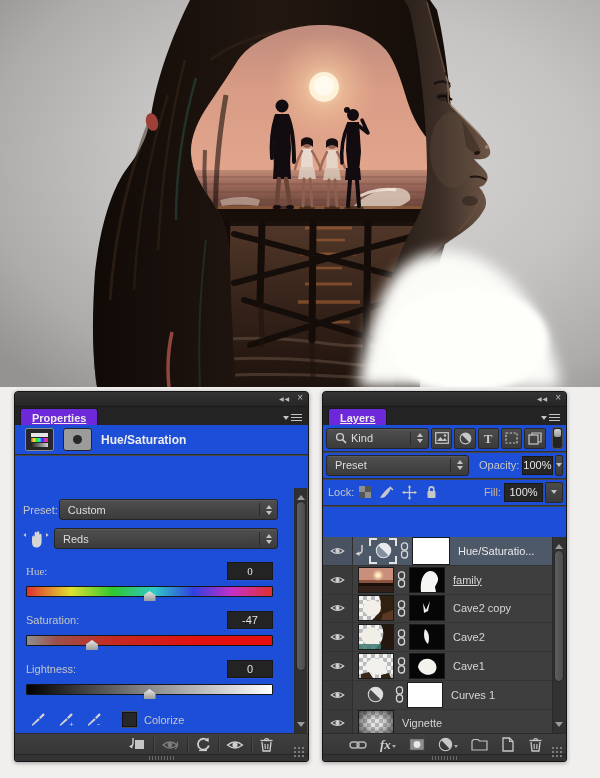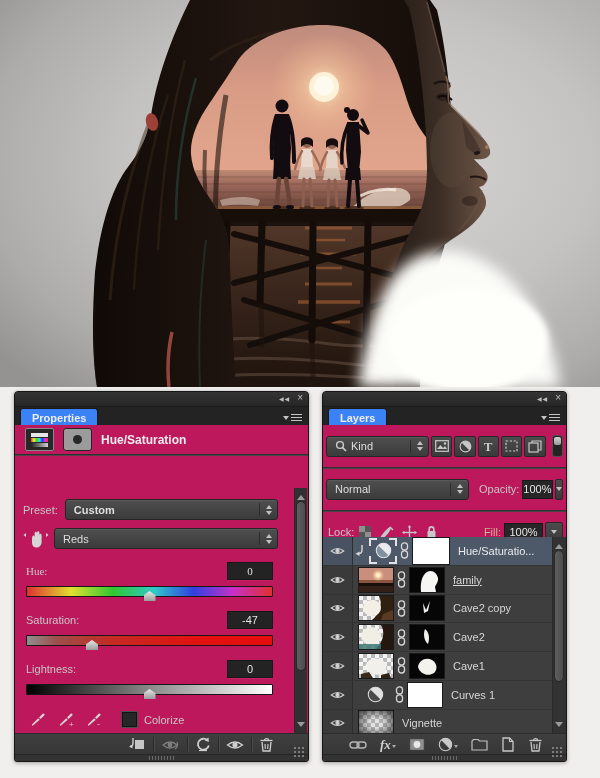--- a/index.html
+++ b/index.html
@@ -16,27 +16,27 @@
   .panel-props{left:14px;width:293px;}
   .panel-layers{left:322px;width:243px;}
 
   .titlebar{height:14px;background:linear-gradient(#343434,#262626);border-radius:4px 4px 0 0;
             position:relative;border-bottom:1px solid #1c1c1c;}
   .winctl{position:absolute;right:5px;top:1px;display:flex;gap:7px;align-items:center;color:#bdbdbd;}
   .collapse{font-size:6px;letter-spacing:1px;font-family:"DejaVu Sans",sans-serif;}
   .close{font-size:10px;line-height:10px;}
 
   .tabbar{height:19px;background:#232323;display:flex;align-items:flex-end;position:relative;}
-  .tab{background:#3b82f6;color:#ececec;font-weight:bold;padding:3px 11px 2px;margin-left:5px;
-       border:1px solid #191919;border-bottom:none;border-radius:3px 3px 0 0;}
+  .tab{background:#6d28d9;color:#ececec;font-weight:bold;padding:3px 11px 2px;margin-left:5px;
+       border:1px solid #191919;border-bottom:none;border-radius:3px 3px 0 0;text-decoration:underline;}
   .pmenu{position:absolute;right:6px;top:5px;display:flex;align-items:center;gap:2px;}
   .pmenu .tri{width:0;height:0;border:3px solid transparent;border-top:4px solid #c4c4c4;margin-top:4px;}
   .pmenu .lines{width:11px;height:7px;background:repeating-linear-gradient(to bottom,#c4c4c4 0 1px,transparent 1px 3px);}
 
-  .pcontent{position:absolute;left:0;right:0;top:33px;bottom:0;background:#be185d;border-radius:0 0 3px 3px;}
+  .pcontent{position:absolute;left:0;right:0;top:33px;bottom:0;background:#1d4ed8;border-radius:0 0 3px 3px;}
 
   
   .adj-header{height:29px;display:flex;align-items:center;gap:9px;padding:0 0 0 10px;
               border-bottom:1px solid #2f2f2f;box-shadow:0 1px 0 #484848;}
   .adj-ic1{width:27px;height:21px;background:#272727;border:1px solid #8a8a8a;border-radius:2px;
            display:flex;flex-direction:column;justify-content:center;align-items:center;gap:1px;}
   .adj-ic1 b{display:block;width:17px;height:4px;}
   .adj-ic1 b:nth-child(1){background:#e6e6e6;}
   .adj-ic1 b:nth-child(2){background:linear-gradient(to right,#e33,#ee3,#3d3,#3dd,#33e,#d3d,#e33);}
   .adj-ic1 b:nth-child(3){background:linear-gradient(to right,#222,#cfcfcf);}
@@ -86,21 +86,21 @@
   .panel-layers .pfooter{justify-content:flex-start;padding-left:26px;padding-right:0;gap:13px;}
   .fsep{width:1px;height:15px;background:#2a2a2a;box-shadow:1px 0 0 #4a4a4a;margin:0 7px;}
   .fic{display:flex;align-items:center;justify-content:center;height:18px;}
   .bottomstrip{position:absolute;left:0;right:0;bottom:0;height:6px;background:#333;border-top:1px solid #262626;border-radius:0 0 3px 3px;}
   .ribs{position:absolute;left:50%;top:1px;width:26px;height:4px;transform:translateX(-50%);
         background:repeating-linear-gradient(90deg,#6a6a6a 0 1px,transparent 1px 3px);}
   .grip{position:absolute;right:2px;bottom:2px;width:13px;height:13px;
         background:radial-gradient(#7d7d7d 1px,transparent 1.3px);background-size:4px 4px;}
 
   
-  .lrowbar{display:flex;align-items:center;height:26px;padding:8px 3px;border-bottom:1px solid #323232;box-shadow:0 1px 0 #464646;}
+  .lrowbar{display:flex;align-items:center;height:26px;padding:0 3px;border-bottom:1px solid #323232;box-shadow:0 1px 0 #464646;}
   .kind-dd{width:88px;flex:none;height:19px;}
   .fbtn{width:21px;height:19px;margin-left:2px;background:linear-gradient(#4c4c4c,#3a3a3a);
         border:1px solid #282828;border-radius:2px;display:flex;align-items:center;justify-content:center;}
   .fswitch{width:10px;height:20px;margin-left:6px;background:#242424;border:1px solid #4f4f4f;border-radius:3px;position:relative;}
   .fswitch i{position:absolute;left:1px;right:1px;top:1px;height:8px;background:linear-gradient(#d2d2d2,#9a9a9a);border-radius:2px;}
   .blend-dd{width:128px;flex:none;height:19px;}
   .mini-label{margin-left:6px;color:#c6c6c6;}
   .fill-label{color:#cdb391;}
   .vbox{width:37px;height:17px;background:#262626;border:1px solid #191919;color:#e6e6e6;
         display:flex;align-items:center;justify-content:center;margin-left:3px;}
@@ -385,21 +385,21 @@
         </span>
       <span class="adj-ic2">
           <i></i>
         </span>
       <span class="adj-title">Hue/Saturation</span>
     </div>
 
     <div class="pscroll">
       <div class="prow" style="margin-top:11px;">
         <span class="plabel">Preset:</span>
-        <div class="dropdown" style="margin-left:7px;font-weight:bold;">
+        <div class="dropdown" style="margin-left:1px;">
           <span>Custom</span>
           <span class="updown">
               <i class="u"></i>
               <i class="d"></i>
             </span>
         </div>
       </div>
 
       <div class="prow" style="margin-top:8px;text-align:right;">
         <svg class="hand-ic" viewBox="0 0 26 20">
@@ -585,21 +585,21 @@
             <path d="M4,3 L4,1 L13,1 L13,10 L10,10" stroke="#c8c8c8" stroke-width="1.2" fill="none"></path>
           </svg>
       </span>
       <span class="fswitch">
           <i></i>
         </span>
     </div>
 
     <div class="lrowbar">
       <div class="dropdown blend-dd">
-        <span>Normal</span>
+        <span>Preset</span>
         <span class="updown">
             <i class="u"></i>
             <i class="d"></i>
           </span>
       </div>
       <span class="mini-label" style="margin-left:10px;">Opacity:</span>
       <span class="vbox">100%</span>
       <span class="ddbtn">
           <i></i>
         </span>

